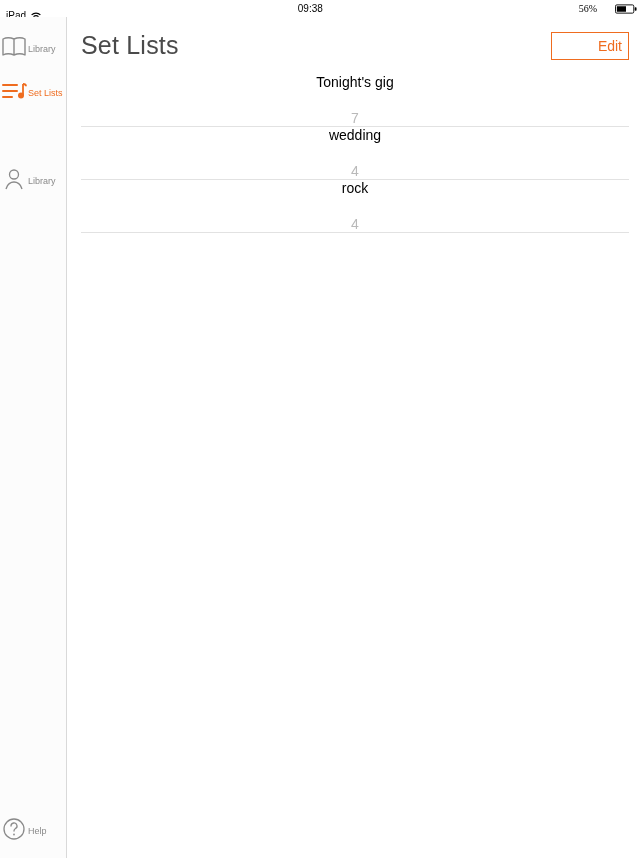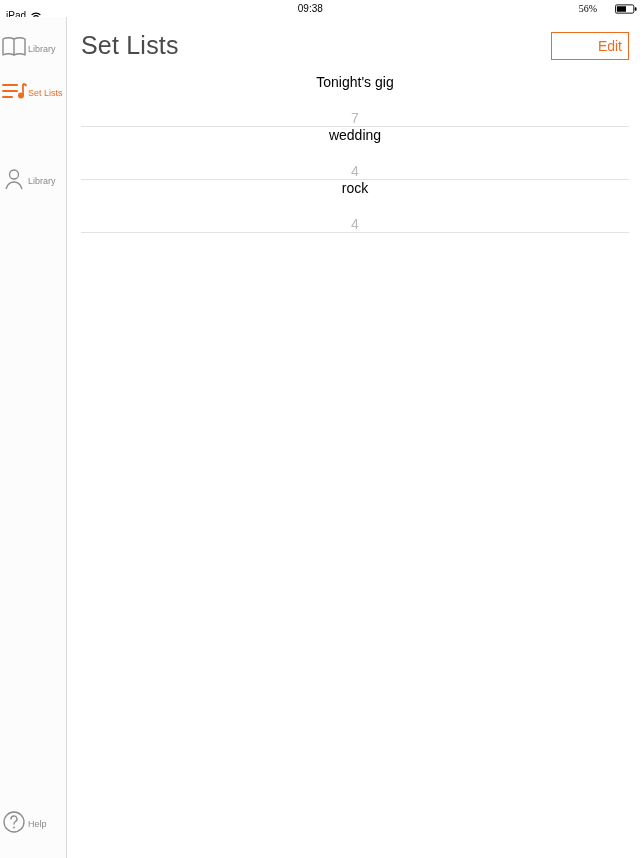--- a/index.html
+++ b/index.html
@@ -156,21 +156,21 @@
         <svg width="24" height="24" viewBox="0 0 24 24">
           <circle cx="12" cy="7.5" r="4.5" fill="none" stroke="#8a8a8a" stroke-width="1.3"></circle>
           <path d="M4 22c1-5 5-7 8-7s7 2 8 7" fill="none" stroke="#8a8a8a" stroke-width="1.3"></path>
         </svg>
       </span>
       <span class="label">Library</span>
     </div>
 
     <div class="sidebar-spacer"></div>
 
-    <div class="sidebar-item" style="padding-bottom:24px">
+    <div class="sidebar-item" style="padding-bottom:17px">
       <span class="icon">
         <svg width="24" height="24" viewBox="0 0 24 24">
           <circle cx="12" cy="12" r="10" fill="none" stroke="#8a8a8a" stroke-width="1.3"></circle>
           <path d="M9 9a3 3 0 1 1 4.2 2.7c-.9.5-1.2 1-1.2 2.3" fill="none" stroke="#8a8a8a" stroke-width="1.3" stroke-linecap="round"></path>
           <circle cx="12" cy="17.5" r="0.9" fill="#8a8a8a"></circle>
         </svg>
       </span>
       <span class="label">Help</span>
     </div>
   </div>

